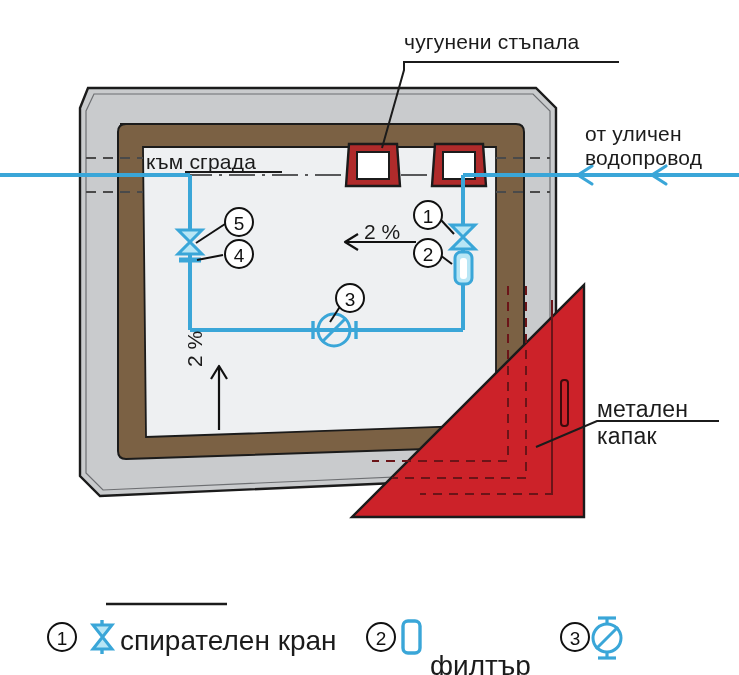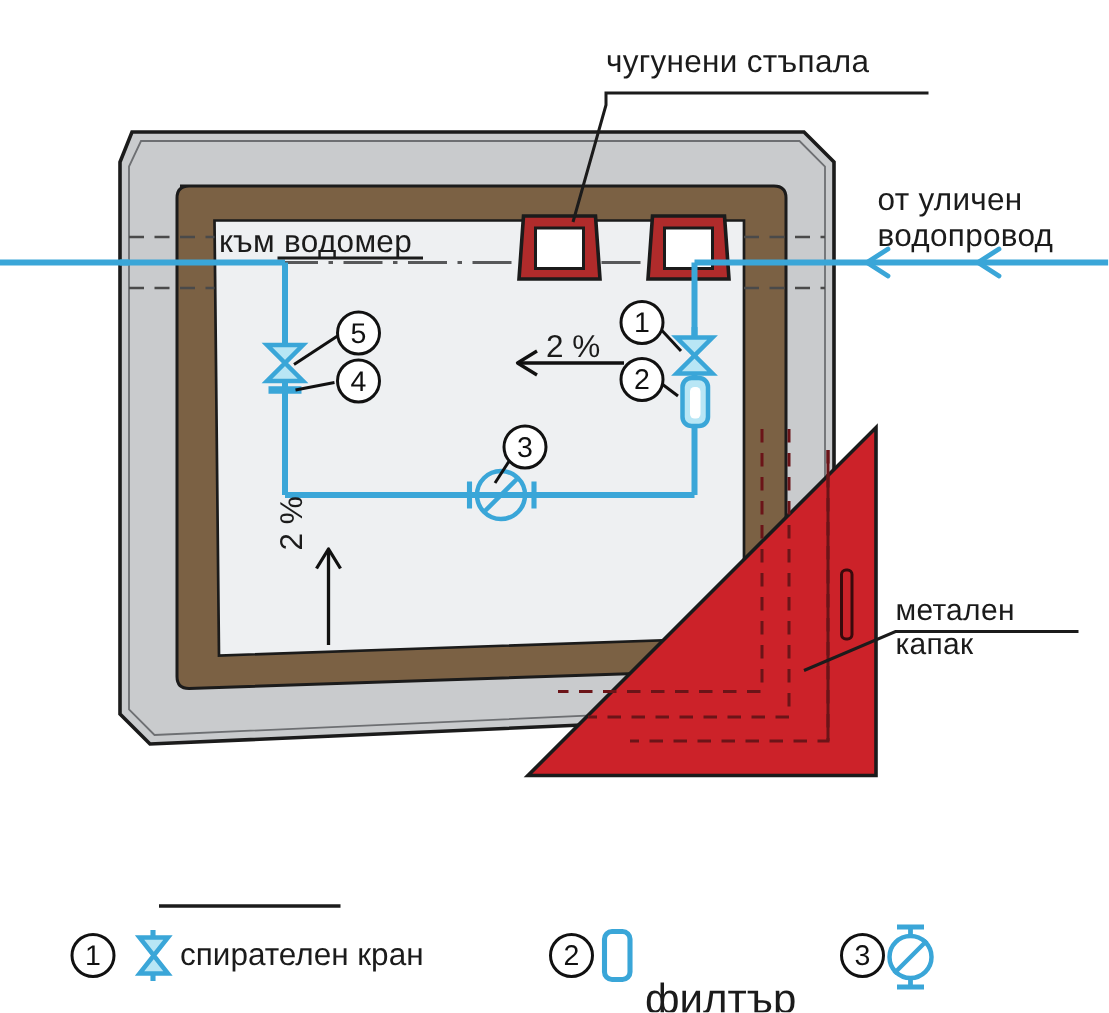--- a/index.html
+++ b/index.html
@@ -26,31 +26,31 @@
   .lbl {
     position: absolute;
     font-family: "Liberation Sans", sans-serif;
     color: #1b1b1b;
     white-space: pre;
     line-height: 1.16;
   }
   .lbl-steps  { left: 404px; top: 30px;  font-size: 21px; letter-spacing: 0.2px; }
   .lbl-street { left: 572px; top: 122px; font-size: 21px; letter-spacing: 0.2px; margin-left: 13px; }
   .lbl-bldg   { left: 146px; top: 150px; font-size: 21px; letter-spacing: 0.2px; }
-  .lbl-cover  { left: 597px; top: 396px; font-size: 20px; letter-spacing: 0.2px; }
+  .lbl-cover  { left: 597px; top: 396px; font-size: 23px; letter-spacing: 0.2px; }
   .lbl-slope  { left: 364px; top: 220px; font-size: 21px; }
   .lbl-slope-v {
     left: 183px; top: 367px; font-size: 21px;
     transform: rotate(-90deg);
     transform-origin: left top;
   }
   .lbl-legend-title {
     left: 108px; top: 577px; font-size: 22px; letter-spacing: 0.3px;
   }
-  .lbl-leg1 { left: 120px; top: 625px; font-size: 21px; }
+  .lbl-leg1 { left: 120px; top: 625px; font-size: 28px; }
   .lbl-leg2 { left: 430px; top: 650px; font-size: 28px; }
   .lbl-leg3 { left: 624px; top: 625px; font-size: 21px; }
 </style>
 </head>
 <body>
 
 <div id="stage">
 
   <svg width="739" height="675" viewBox="0 0 739 675">
 
@@ -220,21 +220,21 @@
       <text x="575" y="638">3</text>
     </g>
 
   </svg>
 
   <div class="lbl lbl-steps">чугунени стъпала</div>
 
   <div class="lbl lbl-street">от уличен
 водопровод</div>
 
-  <div class="lbl lbl-bldg">към водомер</div>
+  <div class="lbl lbl-bldg">към сграда</div>
 
   <div class="lbl lbl-cover">метален
 капак</div>
 
   <div class="lbl lbl-slope">2 %</div>
 
   <div class="lbl lbl-slope-v">2 %</div>
 
 
   <div class="lbl lbl-leg1">спирателен кран</div>

